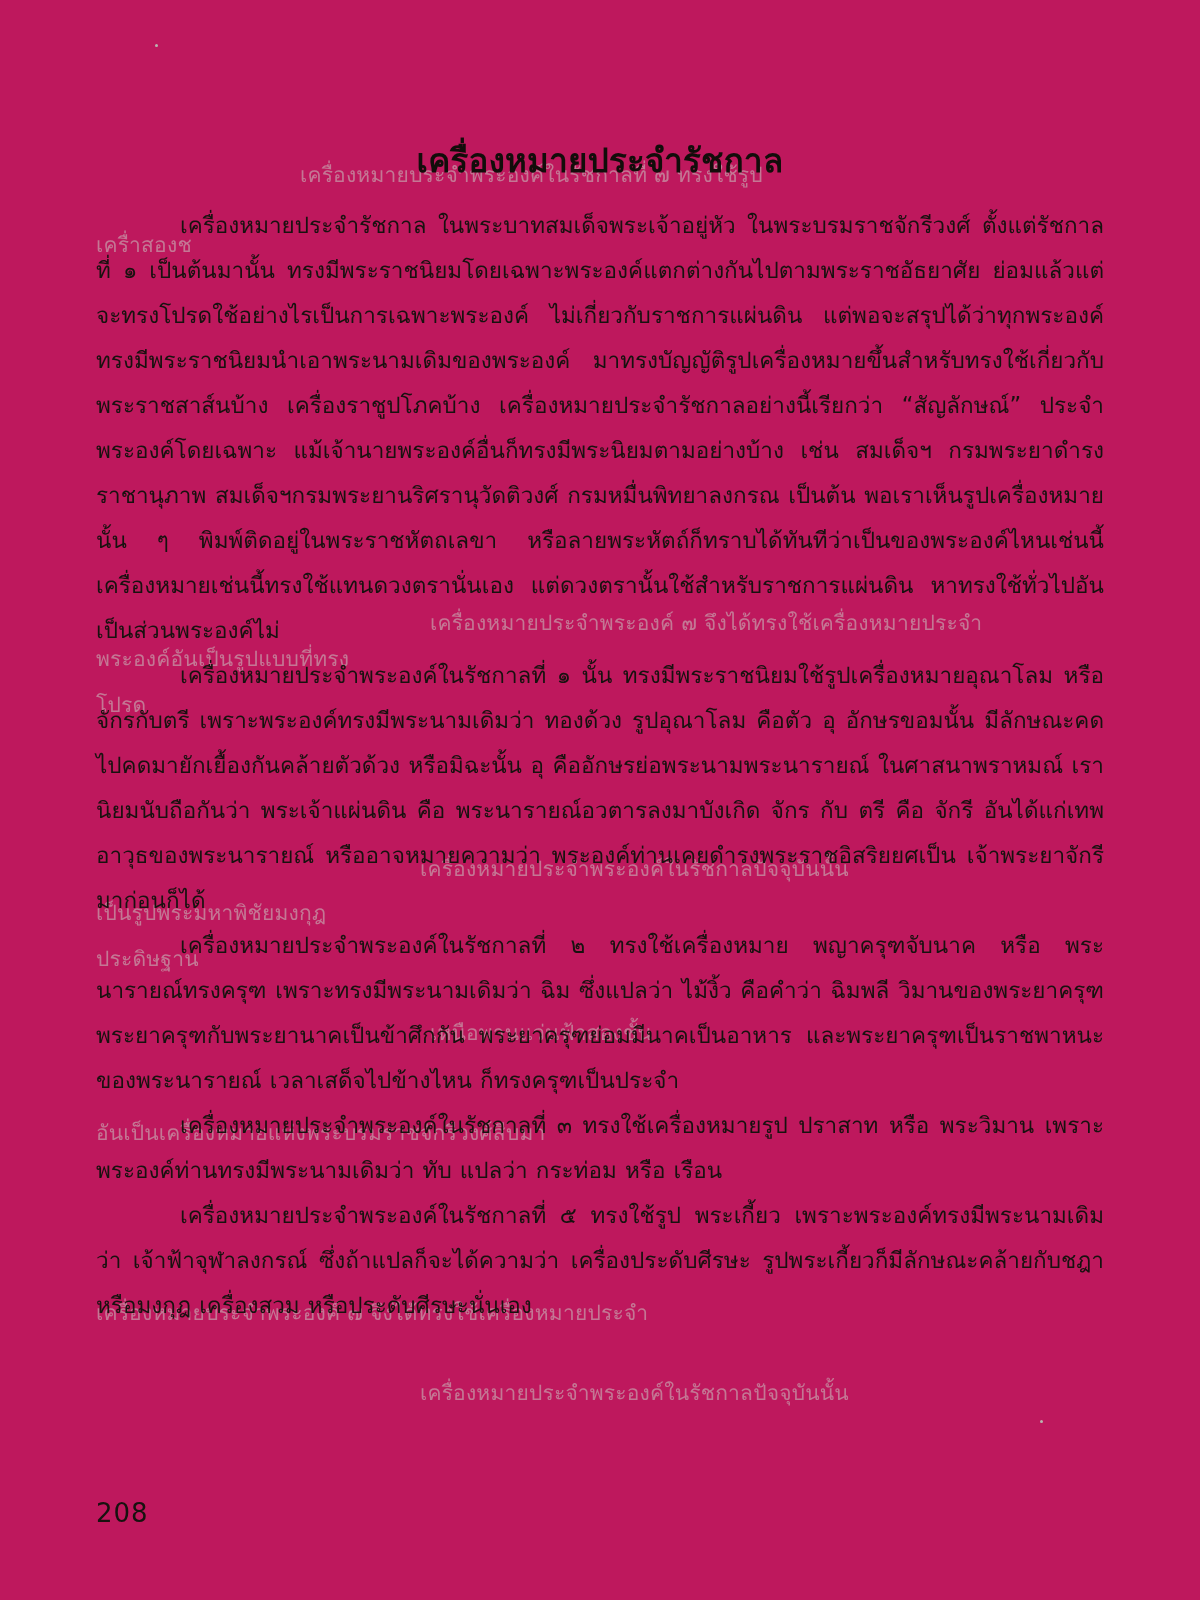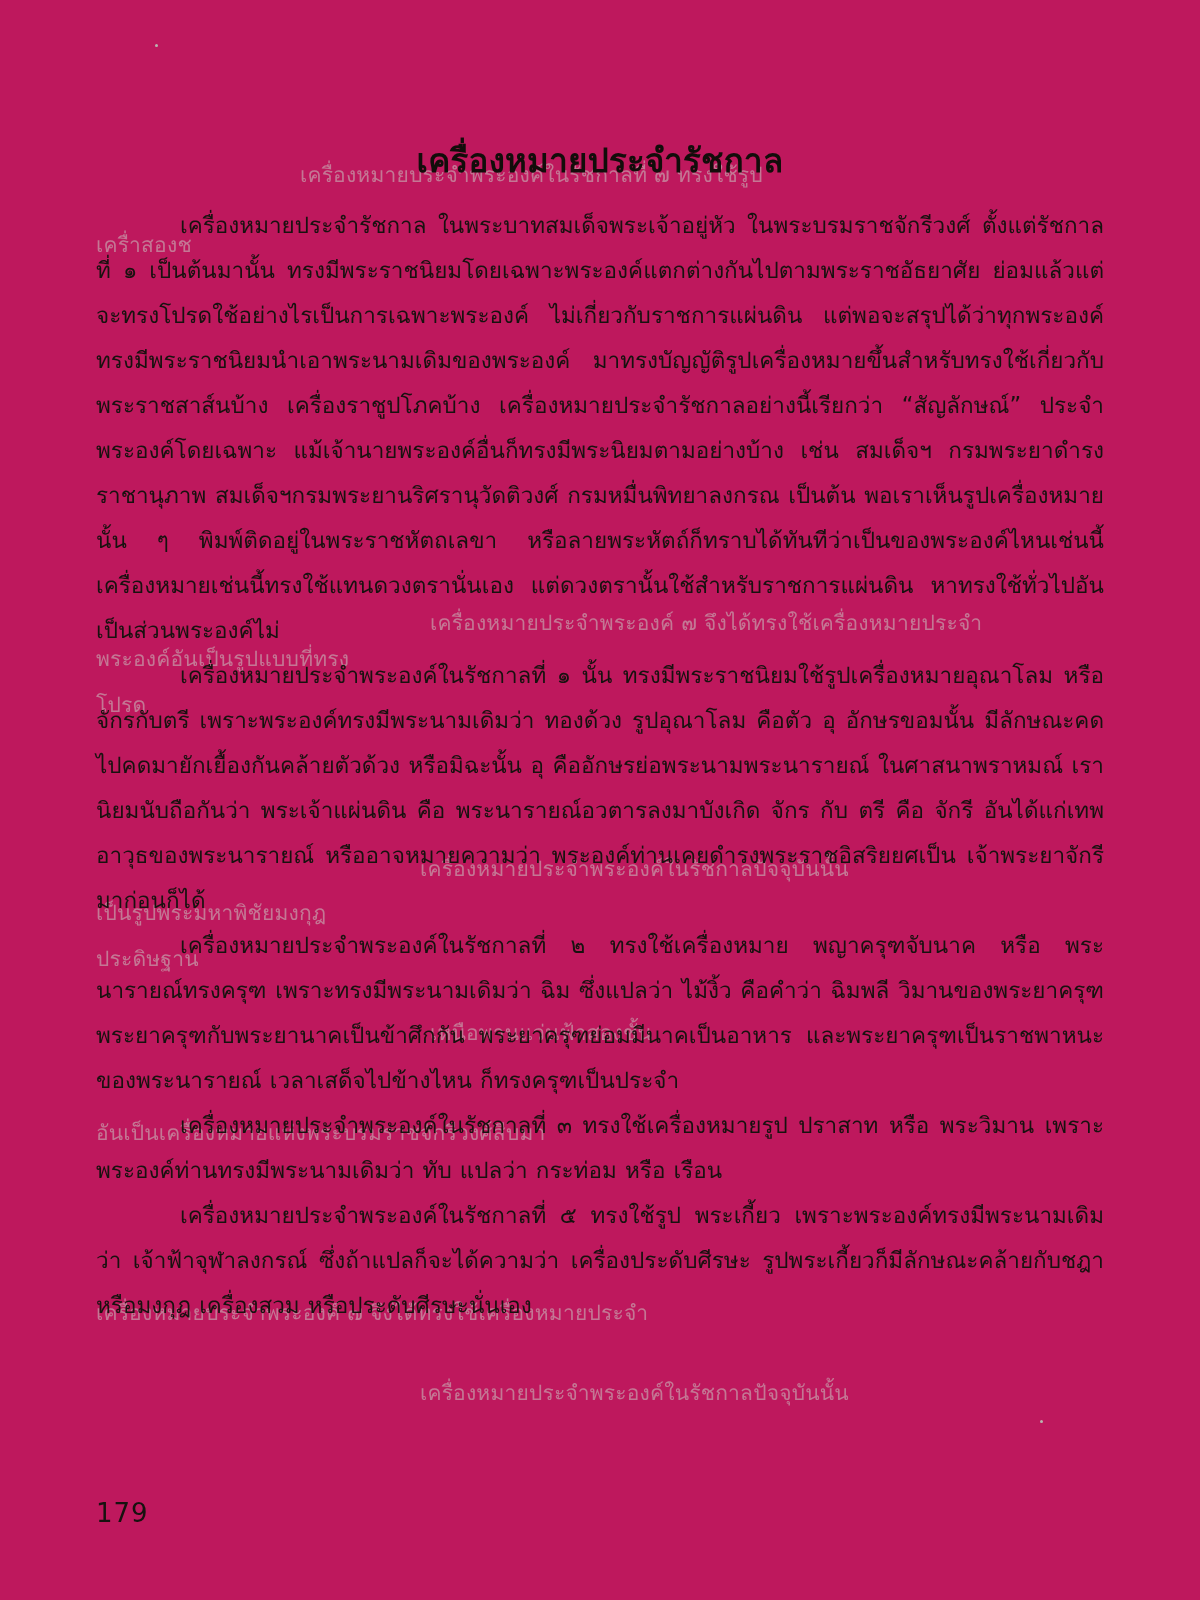--- a/index.html
+++ b/index.html
@@ -101,15 +101,15 @@
     <h1 class="title">เครื่องหมายประจำรัชกาล</h1>
 
     <p class="para">เครื่องหมายประจำรัชกาล ในพระบาทสมเด็จพระเจ้าอยู่หัว ในพระบรมราช<b>จักร</b>ีวงศ์ ตั้งแต่รัชกาลที่ ๑ เป็นต้นมานั้น ทรงมีพระราชนิยมโดยเฉพาะพระองค์แตกต่างกันไปตามพระราชอัธยาศัย ย่อมแล้วแต่จะทรงโปรดใช้อย่างไรเป็นการเฉพาะพระองค์ ไม่เกี่ยวกับราชการแผ่นดิน แต่พอจะสรุปได้ว่าทุกพระองค์ทรงมีพระราชนิยมนำเอาพระนามเดิมของพระองค์ มาทรงบัญญัติรูปเครื่องหมายขึ้นสำหรับทรงใช้เกี่ยวกับพระราชสาส์นบ้าง เครื่องราชูปโภคบ้าง เครื่องหมายประจำรัชกาลอย่างนี้เรียกว่า “<b>สัญลักษณ์</b>” ประจำพระองค์โดยเฉพาะ แม้เจ้านายพระองค์อื่นก็ทรงมีพระนิยมตามอย่างบ้าง เช่น สมเด็จฯ กรมพระยาดำรงราชานุภาพ สมเด็จฯกรมพระยานริศรานุวัดติวงศ์ กรมหมื่นพิทยาลงกรณ เป็นต้น พอเราเห็นรูปเครื่องหมายนั้น ๆ พิมพ์ติดอยู่ในพระราชหัตถเลขา หรือลายพระหัตถ์ก็ทราบได้ทันทีว่าเป็นของพระองค์ไหนเช่นนี้ เครื่องหมายเช่นนี้ทรงใช้แทนดวงตรานั่นเอง แต่ดวงตรานั้นใช้สำหรับราชการแผ่นดิน หาทรงใช้ทั่วไปอันเป็นส่วนพระองค์ไม่</p>
     <p class="para">เครื่องหมายประจำพระองค์ในรัชกาลที่ ๑ นั้น ทรงมีพระราชนิยมใช้รูปเครื่องหมายอุณาโลม หรือ<b>จักร</b>กับ<b>ตรี</b> เพราะพระองค์ทรงมีพระนามเดิมว่า <b>ทองด้วง รูปอุณาโลม</b> คือตัว อุ อักษรขอมนั้น มีลักษณะคดไปคดมายักเยื้องกันคล้ายตัวด้วง หรือมิฉะนั้น อุ คืออักษรย่อพระนามพระนารายณ์ ในศาสนาพราหมณ์ เรานิยมนับถือกันว่า พระเจ้าแผ่นดิน คือ พระนารายณ์อวตารลงมาบังเกิด <b>จักร</b> กับ <b>ตรี</b> คือ <b>จักร</b>ี อันได้แก่เทพอาวุธของพระนารายณ์ หรืออาจหมายความว่า พระองค์ท่านเคยดำรงพระราชอิสริยยศเป็น เจ้าพระยา<b>จักร</b>ี มาก่อนก็ได้</p>
     <p class="para">เครื่องหมายประจำพระองค์ในรัชกาลที่ ๒ ทรงใช้เครื่องหมาย <b>พญาครุฑจับนาค</b> หรือ <b>พระนารายณ์ทรงครุฑ</b> เพราะทรงมีพระนามเดิมว่า <b>ฉิม</b> ซึ่งแปลว่า <b>ไม้งิ้ว</b> คือคำว่า <b>ฉิม</b>พลี วิมานของพระยาครุฑ พระยาครุฑกับพระยานาคเป็นข้าศึกกัน พระยาครุฑย่อมมีนาคเป็นอาหาร และพระยาครุฑเป็นราชพาหนะของพระนารายณ์ เวลาเสด็จไปข้างไหน ก็ทรงครุฑเป็นประจำ</p>
     <p class="para">เครื่องหมายประจำพระองค์ในรัชกาลที่ ๓ ทรงใช้เครื่องหมายรูป <b>ปราสาท</b> หรือ <b>พระวิมาน</b> เพราะพระองค์ท่านทรงมีพระนามเดิมว่า <b>ทับ</b> แปลว่า <b>กระท่อม</b> หรือ เรือน</p>
     <p class="para">เครื่องหมายประจำพระองค์ในรัชกาลที่ ๕ ทรงใช้รูป <b>พระเกี้ยว</b> เพราะพระองค์ทรงมีพระนามเดิมว่า <b>เจ้าฟ้าจุฬาลงกรณ์</b> ซึ่งถ้าแปลก็จะได้ความว่า <b>เครื่องประดับศีรษะ</b> รูป<b>พระเกี้ยว</b>ก็มีลักษณะคล้ายกับชฎา หรือ<b>มงกุฎ</b> เครื่องสวม หรือประดับศีรษะนั่นเอง</p>
 
   </div>
 
-  <div class="pageno">179</div>
+  <div class="pageno">208</div>
 
 </div>
 
 </body></html>

